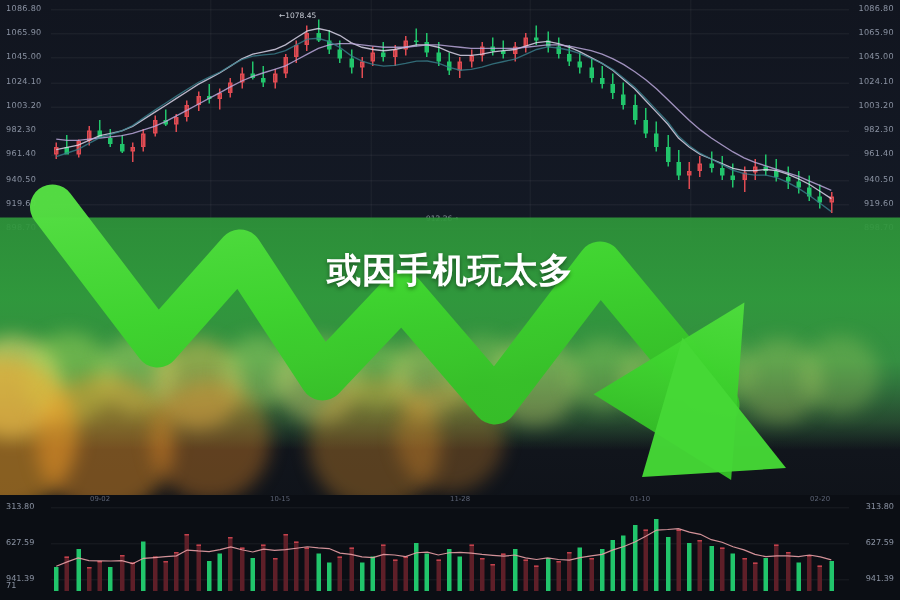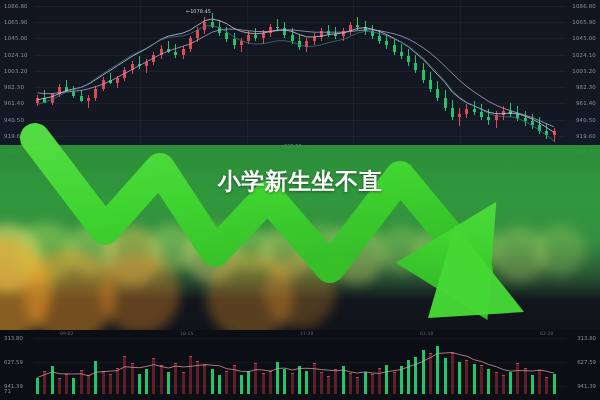--- a/index.html
+++ b/index.html
@@ -434,21 +434,21 @@
       </linearGradient>
     </defs>
     <g>
       <path d="M 35,138 L 105,230 L 160,168 L 215,252 L 268,196 L 330,268 L 400,176 L 478,270" fill="none" stroke="url(#arrGrad)" stroke-width="30" stroke-linecap="round" stroke-linejoin="round" opacity="0.97"></path>
       <path d="M 463,196 L 520,300 L 412,302 Z" fill="url(#arrGrad)" opacity="0.97" transform="rotate(33 470,255)"></path>
       <path d="M 455,225 L 524,312 L 428,318 Z" fill="#45d836" opacity="0.97"></path>
     </g>
   </svg>
 
   <div id="headline">
-    <span class="line">小学新生坐不直</span>
+    <span class="line">或因手机玩太多</span>
   </div>
 
   <div class="panel" id="vol-panel">
     <div id="vol-grid">
         <div class="gridline" style="top: 8px;"></div>
         <div class="gridline" style="top: 32px;"></div>
         <div class="gridline" style="top: 56px;"></div>
       </div>
     <div id="vol-axis-left">
         <div class="vol-axlabel left" style="top: 5px;">313.80</div>

